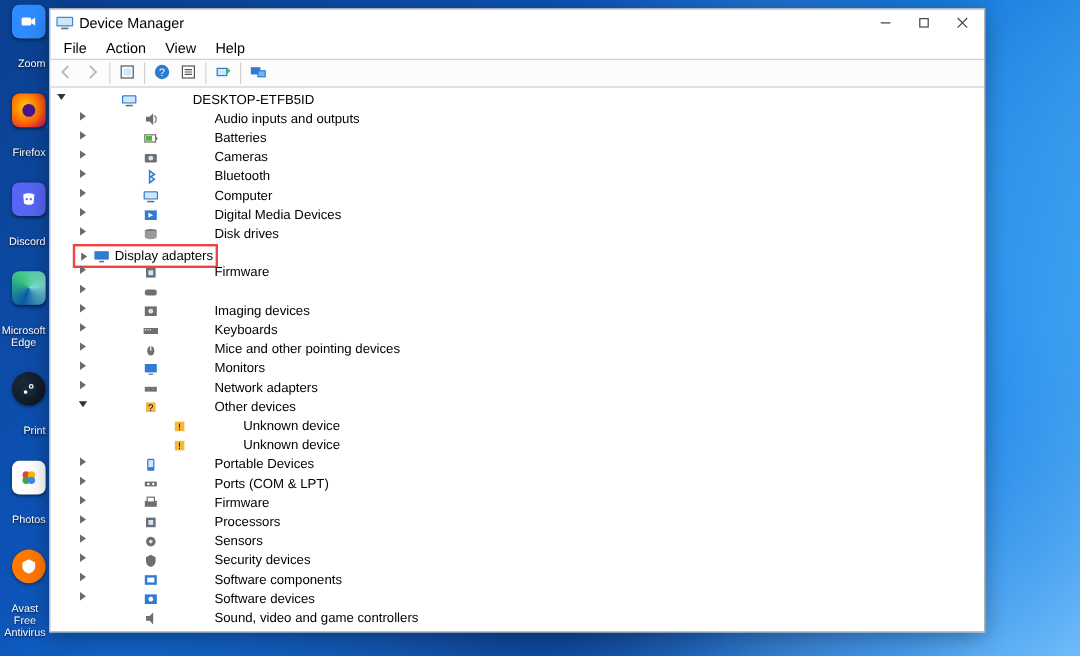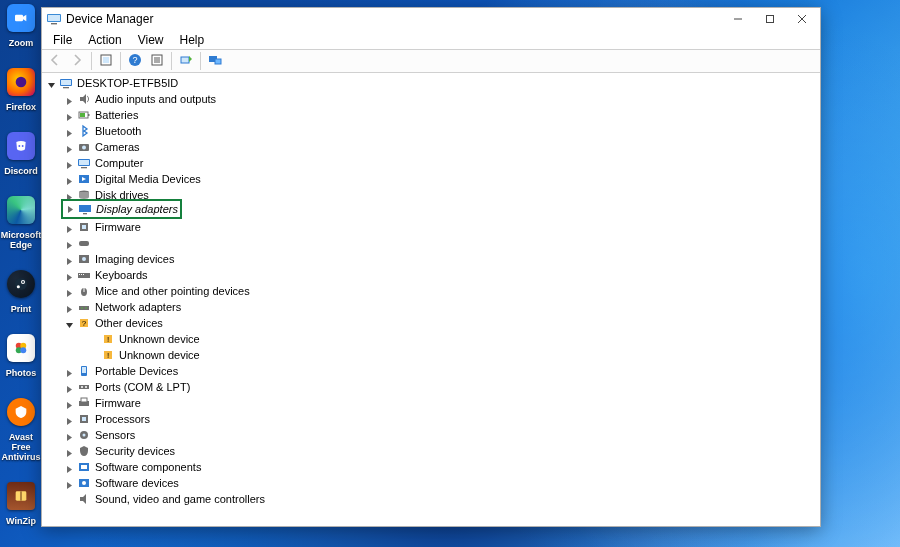--- a/index.html
+++ b/index.html
@@ -21,21 +21,21 @@
     position:absolute; inset:0;
     background:
       radial-gradient(ellipse 260px 520px at 74% 50%, rgba(255,255,255,0.25) 0%, rgba(255,255,255,0) 60%),
       radial-gradient(ellipse 420px 700px at 96% 50%, rgba(13,60,140,0.9) 0%, rgba(13,60,140,0) 65%);
     mix-blend-mode: screen;
     pointer-events:none;
   }
 
   
   .icon-col { position: absolute; left: 4px; top: 4px; width: 36px; display: flex; flex-direction: column; gap: 20px; z-index: 1; }
-  .dicon { width: 34px; display:flex; flex-direction:column; align-items:center; gap:6px; color:#fff; text-shadow:0 1px 2px rgba(0,0,0,.8); cursor:default;font-weight:bold; }
+  .dicon { width: 34px; display:flex; flex-direction:column; align-items:flex-end; gap:16px; color:#fff; text-shadow:0 1px 2px rgba(0,0,0,.8); cursor:default; }
   .dicon .tile { width:28px; height:28px; border-radius:6px; display:flex; align-items:center; justify-content:center; box-shadow:0 1px 3px rgba(0,0,0,.5); }
   .dicon span.lbl { font-size:9px; line-height:10px; text-align:center; white-space:pre-line; }
   .dicon.zoom .tile{background:#2d8cff;} 
   .dicon.firefox .tile{background:radial-gradient(circle at 40% 40%,#ffcc00,#ff6a00 55%,#d4145a 90%);} 
   .dicon.discord .tile{background:#5865f2;}
   .dicon.edge .tile{background:conic-gradient(from 200deg,#0c59a4,#39c481,#7fe0d4,#0c59a4);} 
   .dicon.steam .tile{background:radial-gradient(circle at 30% 30%,#1b2838,#0a1420); border-radius:50%;}
   .dicon.photos .tile{background:#fff;}
   .dicon.avast .tile{background:#ff7800; border-radius:50%;}
   .dicon.winzip .tile{background:linear-gradient(#6e2b14,#a5562e); border-radius:4px;}
@@ -59,32 +59,32 @@
   .menubar{ height:19px; display:flex; align-items:flex-start; padding:0 4px; gap:2px; border-top:1px solid transparent;}
   .menubar .mi{ padding:2px 7px; font-size:12px; color:#000; }
 
   .toolbar{ height:24px; border-top:1px solid #d0d0d0; border-bottom:1px solid #d0d0d0; background:#fcfcfc;
             display:flex; align-items:center; padding:0 2px; gap:0;}
   .tbtn{ width:22px; height:20px; border:1px solid transparent; display:flex; align-items:center; justify-content:center;}
   .tbtn svg{width:14px;height:14px;}
   .tsep{ width:1px; height:18px; background:#d0d0d0; margin:0 3px;}
 
   .tree{ flex:1; overflow:auto; padding:2px 0 6px 0; }
-  .node{ display:flex; align-items:flex-end; height:16px; line-height:16px; white-space:nowrap; font-size:11px;}
+  .node{ display:flex; align-items:flex-start; height:16px; line-height:16px; white-space:nowrap; font-size:11px;gap:42px;}
   .node .tw{ width:11px; height:11px; margin-right:1px; display:inline-flex; align-items:center; justify-content:center; color:#6b6b6b;}
   .node .tw svg{width:9px;height:9px; fill:#6b6b6b;}
   .node .ic{ width:16px; height:16px; margin-right:3px; display:inline-flex; align-items:center; justify-content:center;}
   .node .ic svg{width:14px;height:14px;}
   .node .lbl{ color:#000; }
 
   .depth0{ padding-left:4px; }
   .depth1{ padding-left:22px; }
   .depth2{ padding-left:46px; }
 
-  .highlight-box{ border:2px solid #15803d; padding:0 2px; margin-left:-3px;font-style:italic; }
+  .highlight-box{ border:2px solid #ef4444; padding:0 2px; margin-left:-3px; }
 
   
   .devblue{fill:#2f7bd1;}
   .devgray{fill:#6f6f6f;}
   .devyellow{fill:#f6b73c;}
 </style>
 </head>
 <body>
 
 <div class="desktop">
@@ -300,38 +300,38 @@
           <span class="lbl">Batteries</span>
         </div>
         <div class="node depth1">
           <span class="tw" style="">
             <svg viewBox="0 0 9 9">
               <path d="M2 1l5 3.5L2 8z"></path>
             </svg>
           </span>
           <span class="ic">
             <svg viewBox="0 0 14 14">
-              <path d="M6 2l4 3-3 2 3 2-4 3V2z" fill="none" stroke="#2f7bd1" stroke-width="1.3"></path>
-            </svg>
-          </span>
-          <span class="lbl">Bluetooth</span>
-        </div>
-        <div class="node depth1">
-          <span class="tw" style="">
-            <svg viewBox="0 0 9 9">
-              <path d="M2 1l5 3.5L2 8z"></path>
-            </svg>
-          </span>
-          <span class="ic">
-            <svg viewBox="0 0 14 14">
               <rect x="2" y="4" width="10" height="7" rx="1" class="devgray"></rect>
               <circle cx="7" cy="7.5" r="2" fill="#cfe7fb"></circle>
             </svg>
           </span>
           <span class="lbl">Cameras</span>
+        </div>
+        <div class="node depth1">
+          <span class="tw" style="">
+            <svg viewBox="0 0 9 9">
+              <path d="M2 1l5 3.5L2 8z"></path>
+            </svg>
+          </span>
+          <span class="ic">
+            <svg viewBox="0 0 14 14">
+              <path d="M6 2l4 3-3 2 3 2-4 3V2z" fill="none" stroke="#2f7bd1" stroke-width="1.3"></path>
+            </svg>
+          </span>
+          <span class="lbl">Bluetooth</span>
         </div>
         <div class="node depth1">
           <span class="tw" style="">
             <svg viewBox="0 0 9 9">
               <path d="M2 1l5 3.5L2 8z"></path>
             </svg>
           </span>
           <span class="ic">
             <svg viewBox="0 0 14 14">
               <rect x="1" y="3" width="12" height="7" rx="1" class="devblue"></rect>
@@ -456,20 +456,34 @@
           <span class="lbl">Mice and other pointing devices</span>
         </div>
         <div class="node depth1">
           <span class="tw" style="">
             <svg viewBox="0 0 9 9">
               <path d="M2 1l5 3.5L2 8z"></path>
             </svg>
           </span>
           <span class="ic">
             <svg viewBox="0 0 14 14">
+              <rect x="2" y="3" width="10" height="7" class="devblue"></rect>
+              <rect x="5" y="11" width="4" height="1" class="devgray"></rect>
+            </svg>
+          </span>
+          <span class="lbl">Monitors</span>
+        </div>
+        <div class="node depth1">
+          <span class="tw" style="">
+            <svg viewBox="0 0 9 9">
+              <path d="M2 1l5 3.5L2 8z"></path>
+            </svg>
+          </span>
+          <span class="ic">
+            <svg viewBox="0 0 14 14">
               <rect x="2" y="6" width="10" height="4" class="devgray"></rect>
               <circle cx="5" cy="8" r="0.8" fill="#54b33d"></circle>
               <circle cx="9" cy="8" r="0.8" fill="#54b33d"></circle>
             </svg>
           </span>
           <span class="lbl">Network adapters</span>
         </div>
         <div class="node depth1">
           <span class="tw" style="">
             <svg viewBox="0 0 9 9">

